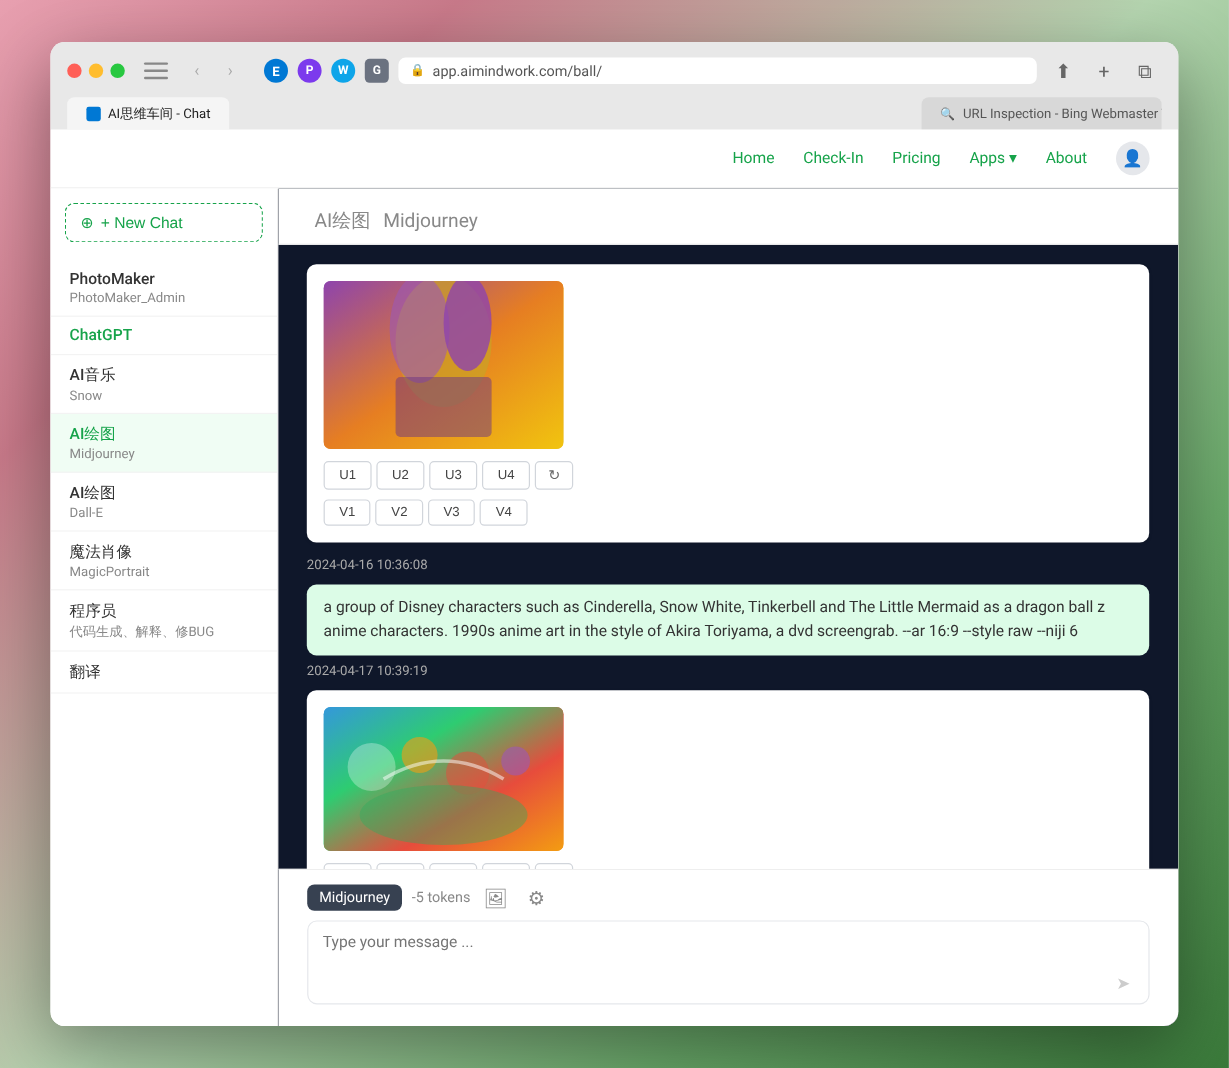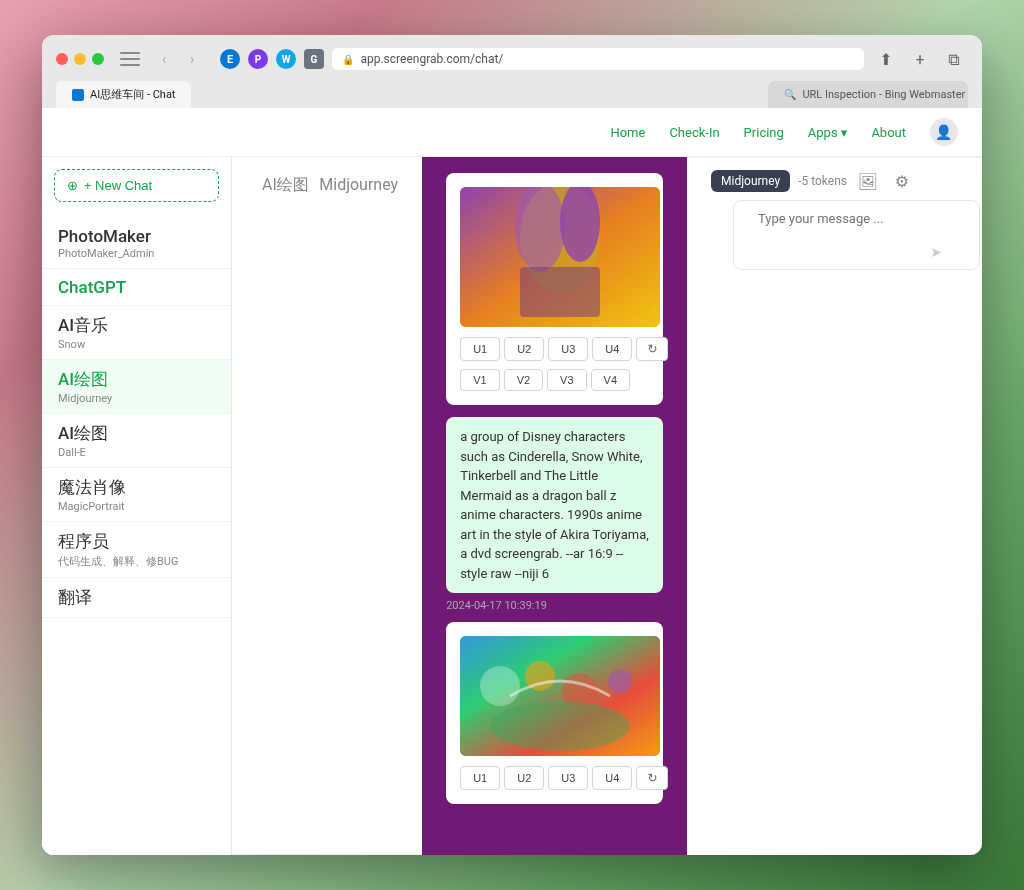--- a/index.html
+++ b/index.html
@@ -224,36 +224,37 @@
       background: none;
       width: calc(100% - 24px);
     }
     .sidebar-item {
       padding: 8px 16px;
       cursor: pointer;
       border-bottom: 1px solid #f3f3f3;
     }
     .sidebar-item.active { color: #16a34a; }
     .sidebar-item-title {
-      font-size: 17px;
+      font-size: 13px;
       font-weight: 500;
       color: #333;
     }
     .sidebar-item.active .sidebar-item-title { color: #16a34a; }
     .sidebar-item-subtitle {
       font-size: 11px;
       color: #888;
       margin-top: 1px;
     }
     
     .chat-area {
       flex: 1;
       display: flex;
+      flex-direction: column;
       overflow: hidden;
-      background: #701a75;
+      background: #0f172a;
     }
     .chat-header {
       padding: 16px 24px 8px;
       border-bottom: 1px solid #eee;
       background: white;
       flex-shrink: 0;
     }
     .chat-header h2 {
       font-size: 18px;
       font-weight: 600;
@@ -376,28 +377,27 @@
       color: #888;
       font-size: 16px;
       cursor: pointer;
       border-radius: 4px;
     }
     .message-input {
       width: 100%;
       min-height: 70px;
       border: 1px solid #e5e7eb;
       border-radius: 8px;
-      padding: 10px 36px 10px 24px;
+      padding: 10px 36px 10px 12px;
       font-size: 13px;
       color: #aaa;
       resize: none;
       outline: none;
       font-family: inherit;
       position: relative;
-      margin-left: 22px;
     }
     .input-wrapper {
       position: relative;
     }
     .send-btn {
       position: absolute;
       bottom: 10px;
       right: 10px;
       width: 24px;
       height: 24px;
@@ -435,21 +435,21 @@
       </div>
       <div class="browser-icons">
         <div class="browser-icon icon-edge">E</div>
         <div class="browser-icon icon-purple" style="font-size:10px;">P</div>
         <div class="browser-icon icon-teal" style="font-size:10px;">W</div>
         <div class="browser-icon icon-gray" style="font-size:10px;">G</div>
       </div>
       <div class="address-bar-row">
         <div class="address-bar">
           <span class="lock-icon">🔒</span>
-          <span>app.screengrab.com/chat/</span>
+          <span>app.aimindwork.com/ball/</span>
         </div>
         <div class="browser-actions">
           <div class="browser-action-btn">⬆</div>
           <div class="browser-action-btn">+</div>
           <div class="browser-action-btn">⧉</div>
         </div>
       </div>
     </div>
     <div class="tabs-row">
       <div class="tab active">
@@ -558,20 +558,21 @@
               </div>
               <div class="btn-row">
                 <button class="img-btn">V1</button>
                 <button class="img-btn">V2</button>
                 <button class="img-btn">V3</button>
                 <button class="img-btn">V4</button>
               </div>
             </div>
           </div>
 
+          <div class="timestamp">2024-04-16 10:36:08</div>
 
           <div class="user-message">a group of Disney characters such as Cinderella, Snow White, Tinkerbell and The Little Mermaid as a dragon ball z anime characters. 1990s anime art in the style of Akira Toriyama, a dvd screengrab. --ar 16:9 --style raw --niji 6</div>
 
           <div class="timestamp">2024-04-17 10:39:19</div>
 
           <div class="message-block">
             <div class="image-placeholder-2">
               <svg width="200" height="120" viewBox="0 0 200 120">
                 <defs>
                   <linearGradient id="g2" x1="0%" y1="0%" x2="100%" y2="100%">

